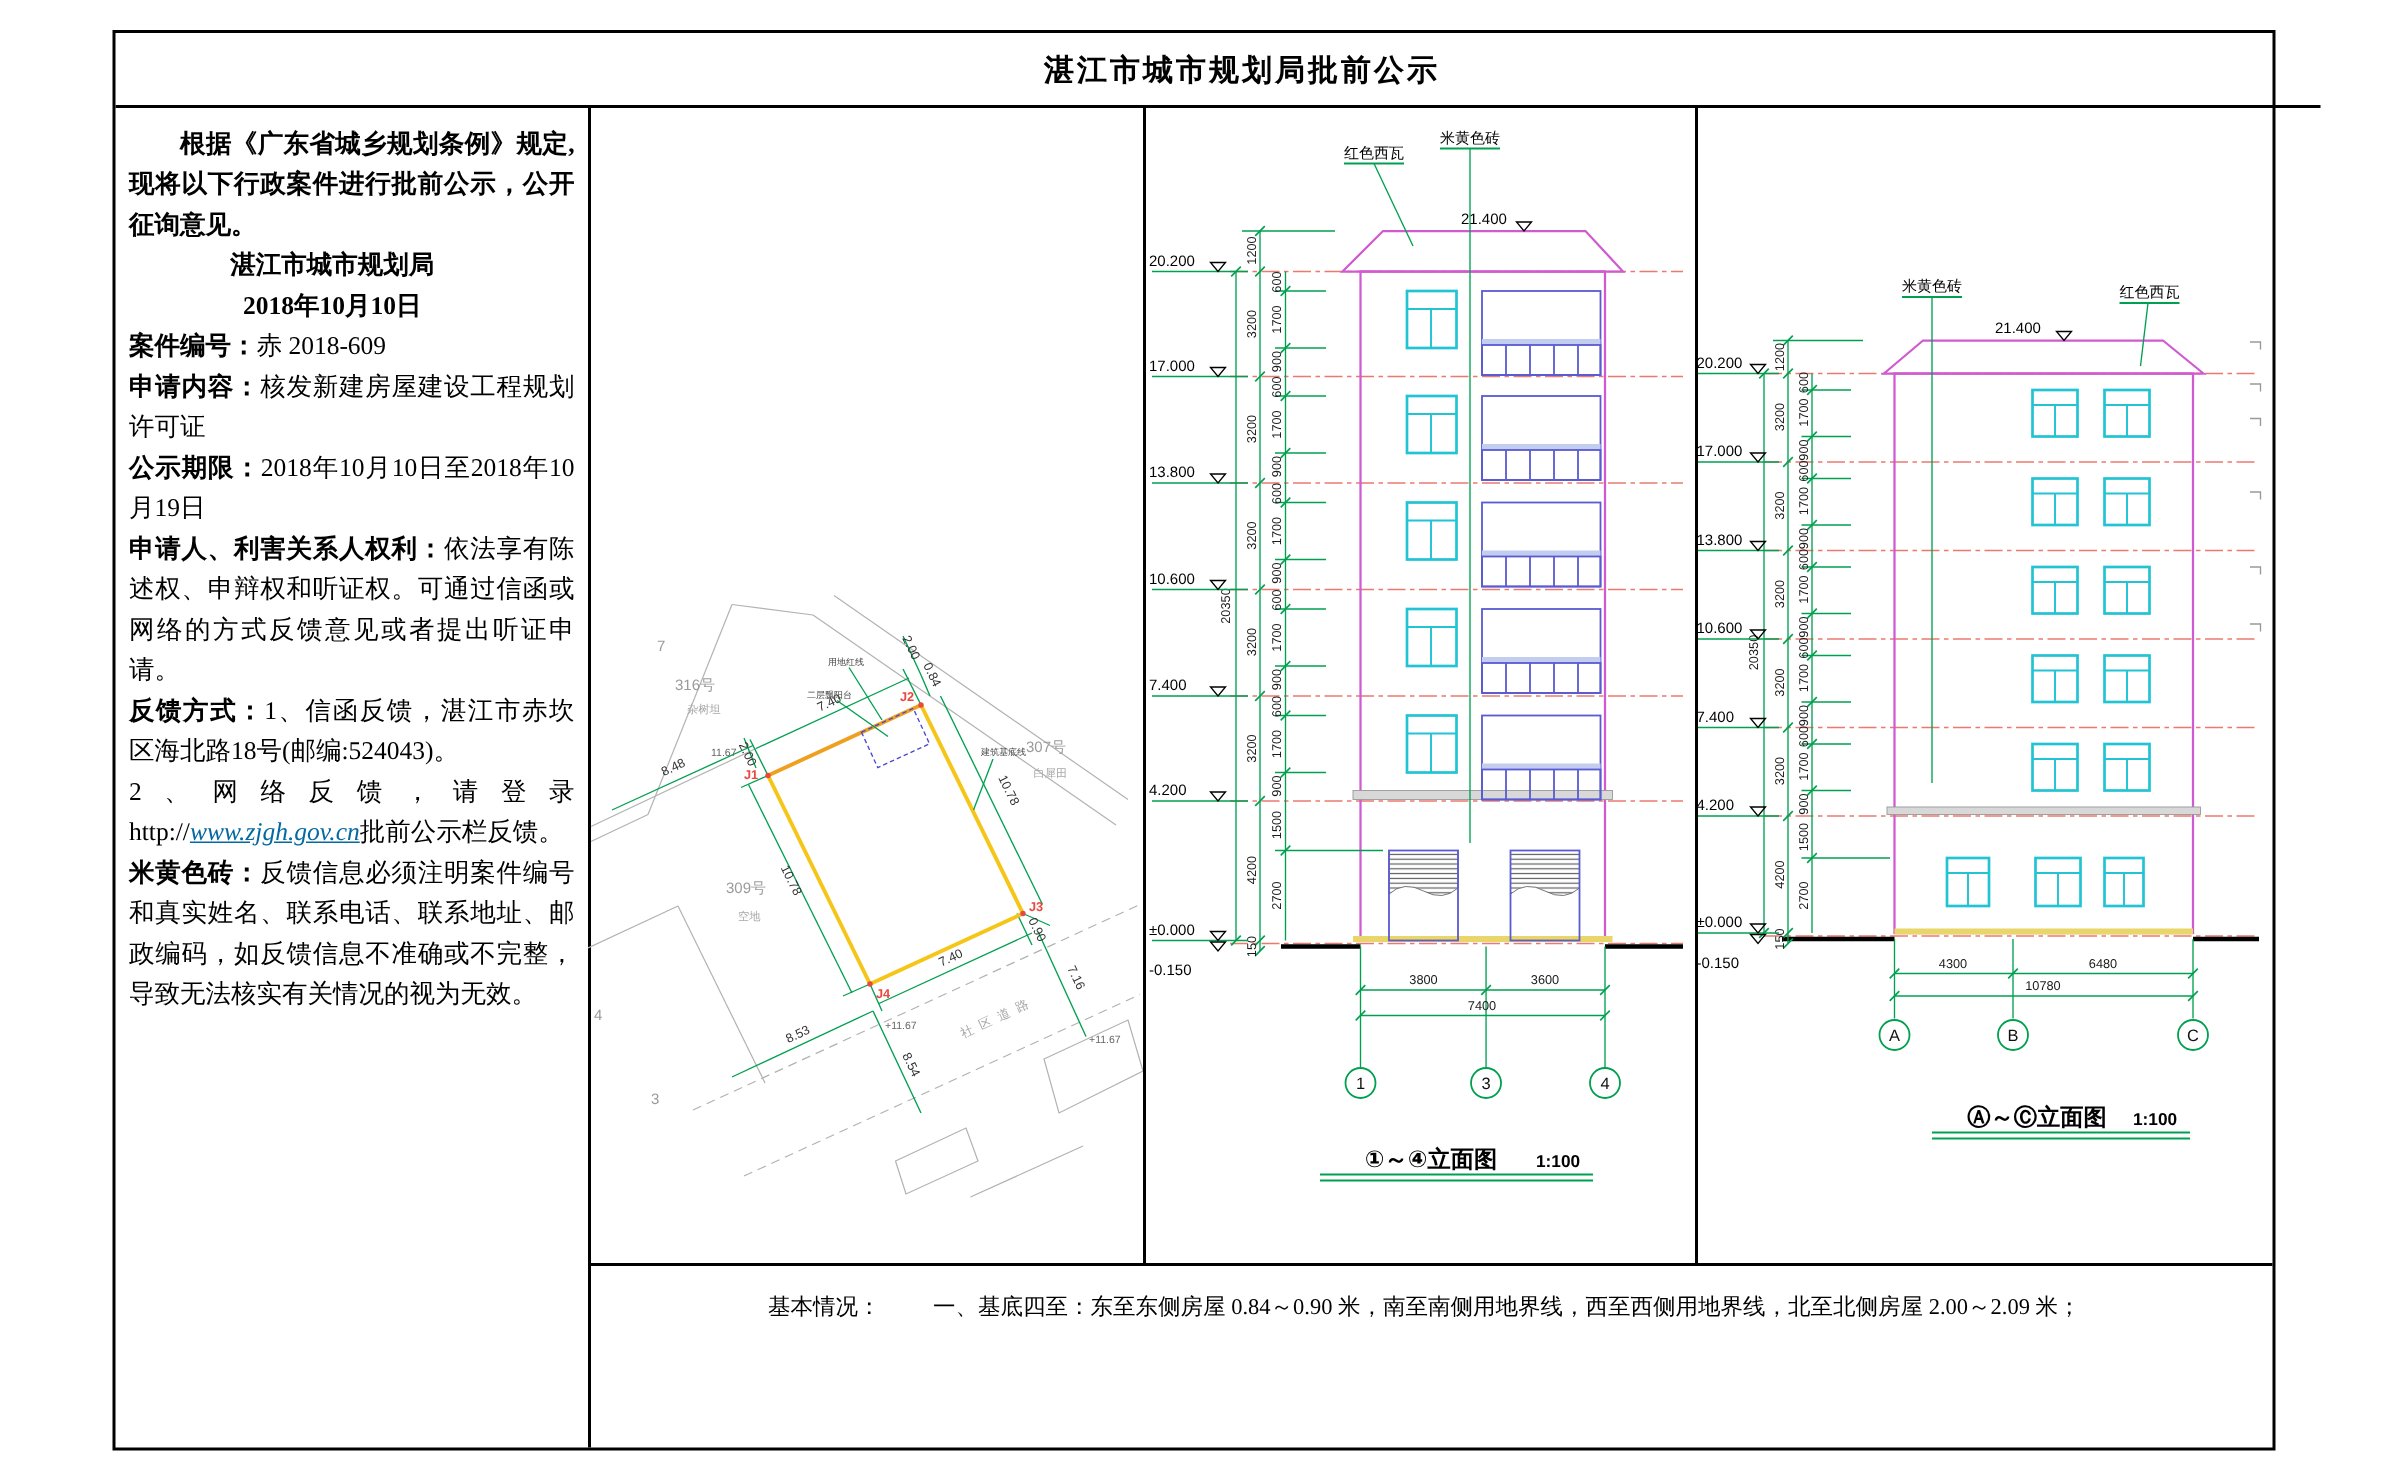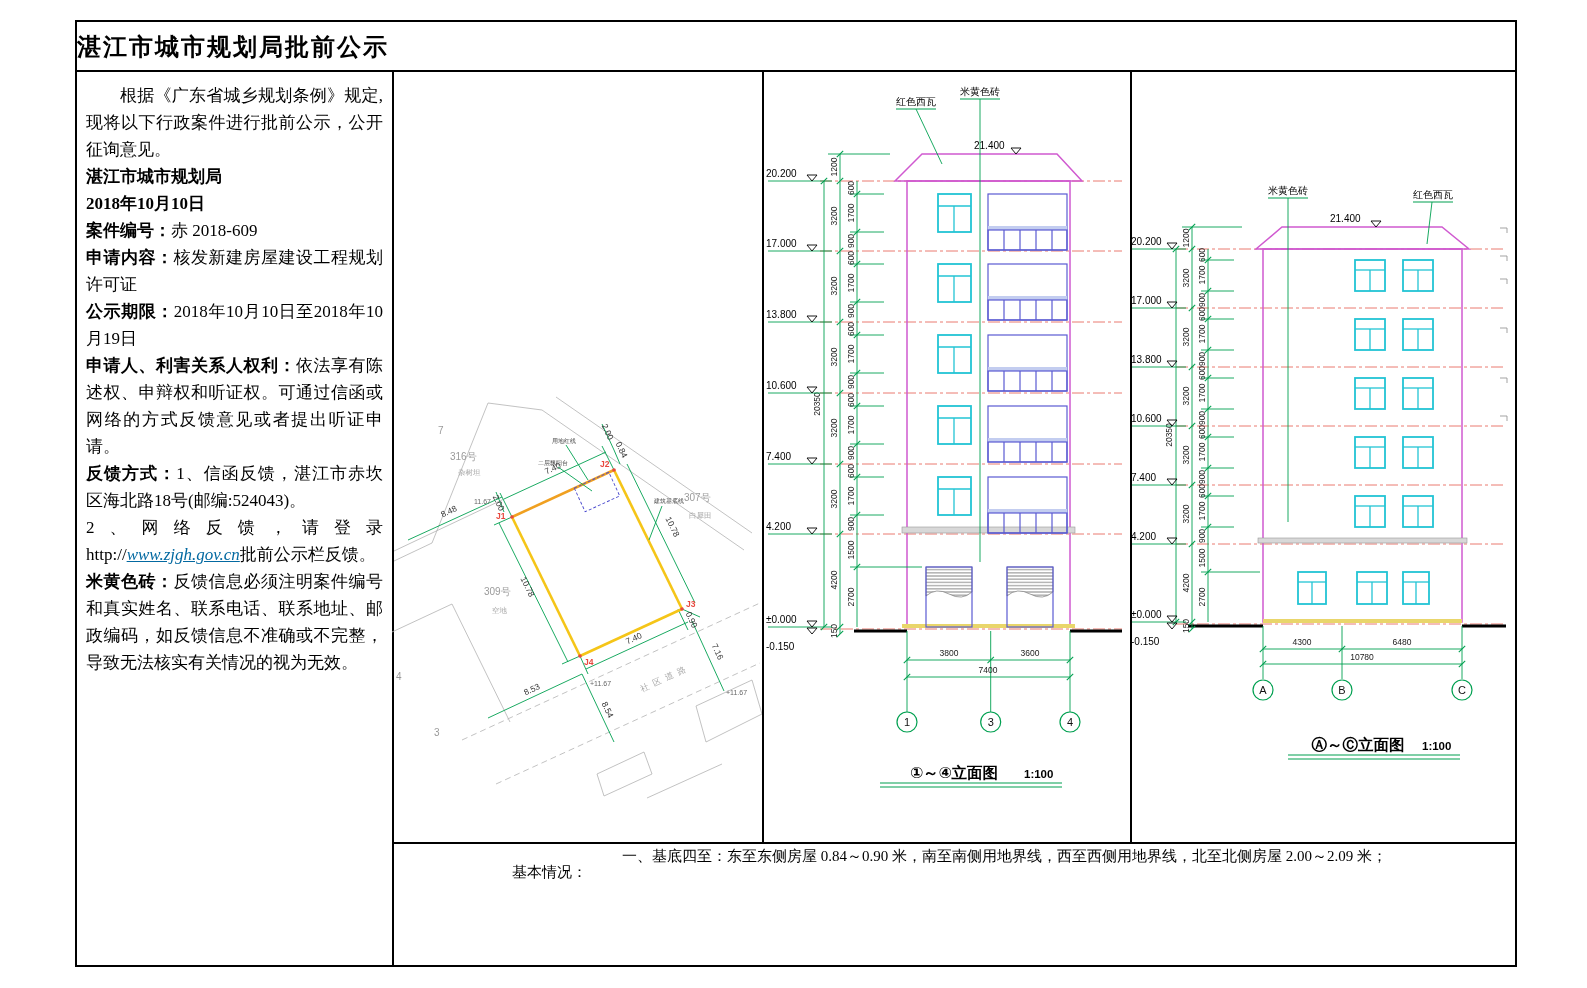--- a/index.html
+++ b/index.html
@@ -1,35 +1,35 @@
 <!DOCTYPE html>
 <html><head>
 <meta charset="utf-8">
 <style>
   html,body{margin:0;padding:0;background:#fff;}
   .page{position:relative;width:1587px;height:988px;background:#fff;overflow:hidden;
         font-family:"Liberation Serif","DejaVu Serif",serif;}
   .frame{position:absolute;left:75px;top:20px;width:1438px;height:943px;border:2px solid #000;}
   .title-row{position:absolute;left:0;top:0;width:100%;height:48px;border-bottom:2px solid #000;
-             line-height:50px;font-size:24px;font-weight:bold;letter-spacing:2px;}
+             text-align:center;line-height:50px;font-size:20px;font-weight:bold;letter-spacing:2px;padding-left:32px;}
   .vline{position:absolute;width:0;border-left:2px solid #000;}
   .hline{position:absolute;height:0;border-top:2px solid #000;}
   .left-col{position:absolute;left:0;top:50px;width:315px;height:893px;box-sizing:border-box;
             padding:10px 9px 0 9px;font-size:17px;line-height:27px;text-align:justify;}
   .left-col p{margin:0;}
   .b{font-weight:bold;}
-  .intro{text-indent:2em;font-weight:normal;}
-  .alignr{text-align:left;padding-right:26px;font-weight:bold;}
+  .intro{text-indent:2em;font-weight:bold;}
+  .alignr{text-align:center;padding-right:26px;font-weight:bold;}
   a.link{color:#0369a1;text-decoration:underline;cursor:pointer;font-style:italic;}
   .panel{position:absolute;top:50px;height:770px;}
   .panel svg{display:block;width:100%;height:100%;}
   .bottom-band{position:absolute;left:315px;top:820px;width:1213px;height:123px;font-size:15px;
                font-weight:normal;line-height:28px;}
   .basic-heading{position:absolute;left:120px;top:16px;}
-  .basic-items{margin:0 28px 0 230px;text-align:justify;}
+  .basic-items{margin:0 28px 0 230px;padding-top:16px;text-align:justify;}
   .basic-items p{margin:0 0 14px 0;}
   
   svg text{font-family:"Liberation Sans","DejaVu Sans",sans-serif;}
   .gl{stroke:#00a050;stroke-width:0.9;fill:none;}
   .gl2{stroke:#00a050;stroke-width:1.2;fill:none;}
   .rd{stroke:#ea7a70;stroke-width:1;fill:none;stroke-dasharray:12 3 3 3;}
   .mg{stroke:#d05ad0;fill:none;stroke-width:1.5;}
   .cy{stroke:#22c4d4;fill:#fff;stroke-width:1.8;}
   .cyl{stroke:#22c4d4;stroke-width:1.3;fill:none;}
   .bl{stroke:#5a5ad2;fill:none;stroke-width:1.2;}

